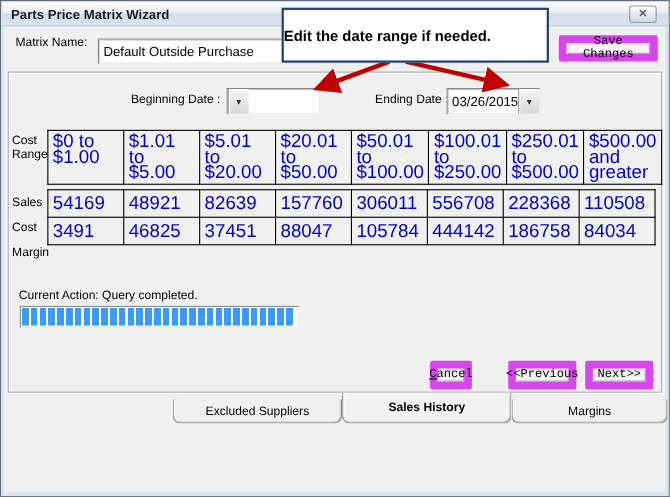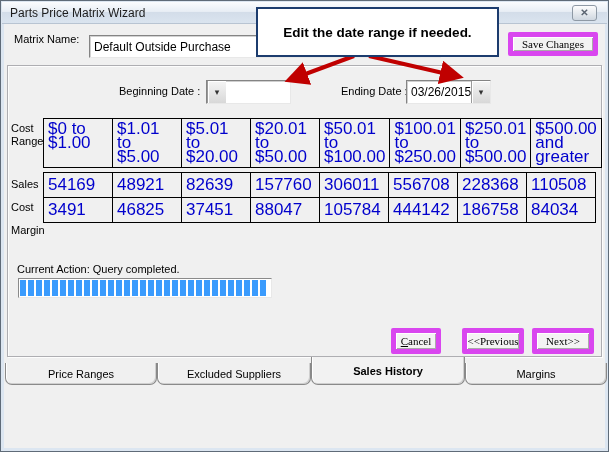--- a/index.html
+++ b/index.html
@@ -8,50 +8,50 @@
     position:relative; width:609px; height:452px; background:#f0f0f0;
     border:1px solid #5f6b78; box-shadow: inset 0 0 0 3px #dce6f1;
     overflow:hidden; font-size:11px; color:#000;
   }
   
   .titlebar {
     position:absolute; left:1px; top:1px; right:1px; height:22px;
     background:linear-gradient(180deg,#fbfcfe 0%,#e8eef5 45%,#d3dde9 50%,#dae4ef 100%);
     border-bottom:1px solid #b8c4d2;
   }
-  .title-text { position:absolute; left:8px; top:4px; font-size:12px; font-weight:normal; color:#1c1c1c; }
+  .title-text { position:absolute; left:8px; top:4px; font-size:12px; font-weight:bold; color:#1c1c1c; }
   .close-btn {
     position:absolute; right:10px; top:3px; width:25px; height:16px;
     background:linear-gradient(180deg,#fdfdfd,#cfd7e0); border:1px solid #8e99a5;
     border-radius:3px; text-align:center; line-height:14px; font-size:10px;
     font-weight:bold; color:#5a6470; cursor:default;
   }
   
   .matrix-label { position:absolute; left:13px; top:32px; }
   .matrix-input {
     position:absolute; left:88px; top:34px; width:352px; height:23px;
     background:#fff; border:1px solid #7a7a7a;
     border-color:#848484 #e8e8e8 #e8e8e8 #848484;
     box-shadow:inset 1px 1px 0 #d2d2d2;
     font-family:"Liberation Sans", sans-serif; font-size:12px; padding:0 4px; color:#000;
   }
   .save-btn { position:absolute; left:507px; top:31px; width:90px; height:24px; }
   .win-btn {
-    background:#f3f3f3; border:5px solid #d946ef; border-radius:2px;
+    background:#f3f3f3; border:7px solid #d946ef; border-radius:2px;
     box-shadow:inset 1px 1px 0 #ffffff, inset -1px -1px 0 #aaaaaa;
-    font-family:Liberation Serif, serif; font-size:11px; color:#000;
+    font-family:Liberation Mono, monospace; font-size:11px; color:#000;
     display:flex; align-items:center; justify-content:center; cursor:default;
   }
   .win-btn span { display:block; }
   .cancel-label::first-letter { text-decoration:underline; }
   
   .callout {
     position:absolute; left:255px; top:6px; width:243px; height:50px;
     background:#fff; border:2px solid #1c3c6e; z-index:30;
-    display:flex; align-items:center; justify-content:center;
+    display:flex; align-items:center; 
     font-size:13.5px; font-weight:bold; color:#000;
   }
   .arrows { position:absolute; left:265px; top:53px; width:215px; height:34px; z-index:29; }
   
   .groupbox {
     position:absolute; left:6px; top:64px; width:595px; height:292px;
     border:1px solid #aeaeb2; box-shadow:1px 1px 0 #fdfdfd, inset 1px 1px 0 #fdfdfd;
     background:#f0f0f0;
   }
   
@@ -94,21 +94,21 @@
     position:absolute; left:17px; top:277px; width:254px; height:20px;
     border:1px solid #9a9a9a; border-color:#8a8a8a #e8e8e8 #e8e8e8 #8a8a8a;
     background:#fff; padding:1px;
   }
   .progress-fill {
     height:100%; width:99%;
     background:repeating-linear-gradient(90deg,#3a9bfd 0 6px,#ffffff 6px 8px);
   }
   
   .btn-run { position:absolute; left:287px; top:327px; width:93px; height:26px; }
-  .btn-cancel { position:absolute; left:390px; top:327px; width:50px; height:26px; }
+  .btn-cancel { position:absolute; left:390px; top:327px; width:38px; height:26px; }
   .btn-prev { position:absolute; left:461px; top:327px; width:62px; height:26px; }
   .btn-next { position:absolute; left:531px; top:327px; width:62px; height:26px; }
   
   .tab {
     position:absolute; top:362px; height:22px; background:#f0f0f0;
     border:1px solid #8a8a8a; border-top:none; border-radius:0 0 7px 7px;
     display:flex; align-items:center; justify-content:center;
     font-size:11px; cursor:default; box-shadow:inset -1px -1px 0 #cfcfcf, inset 1px 0 0 #fff;
   }
   .tab-1 { left:4px; width:152px; }
@@ -218,23 +218,20 @@
   <button class="win-btn btn-cancel">
     <span class="cancel-label">Cancel</span>
   </button>
   <button class="win-btn btn-prev">
     <span>&lt;&lt;Previous</span>
   </button>
   <button class="win-btn btn-next">
     <span>Next&gt;&gt;</span>
   </button>
 
-  <div class="tab tab-1">
-    <span>Price Ranges</span>
-  </div>
   <div class="tab tab-3">
     <span>Sales History</span>
   </div>
   <div class="tab tab-2">
     <span>Excluded Suppliers</span>
   </div>
   <div class="tab tab-4">
     <span>Margins</span>
   </div>
 

